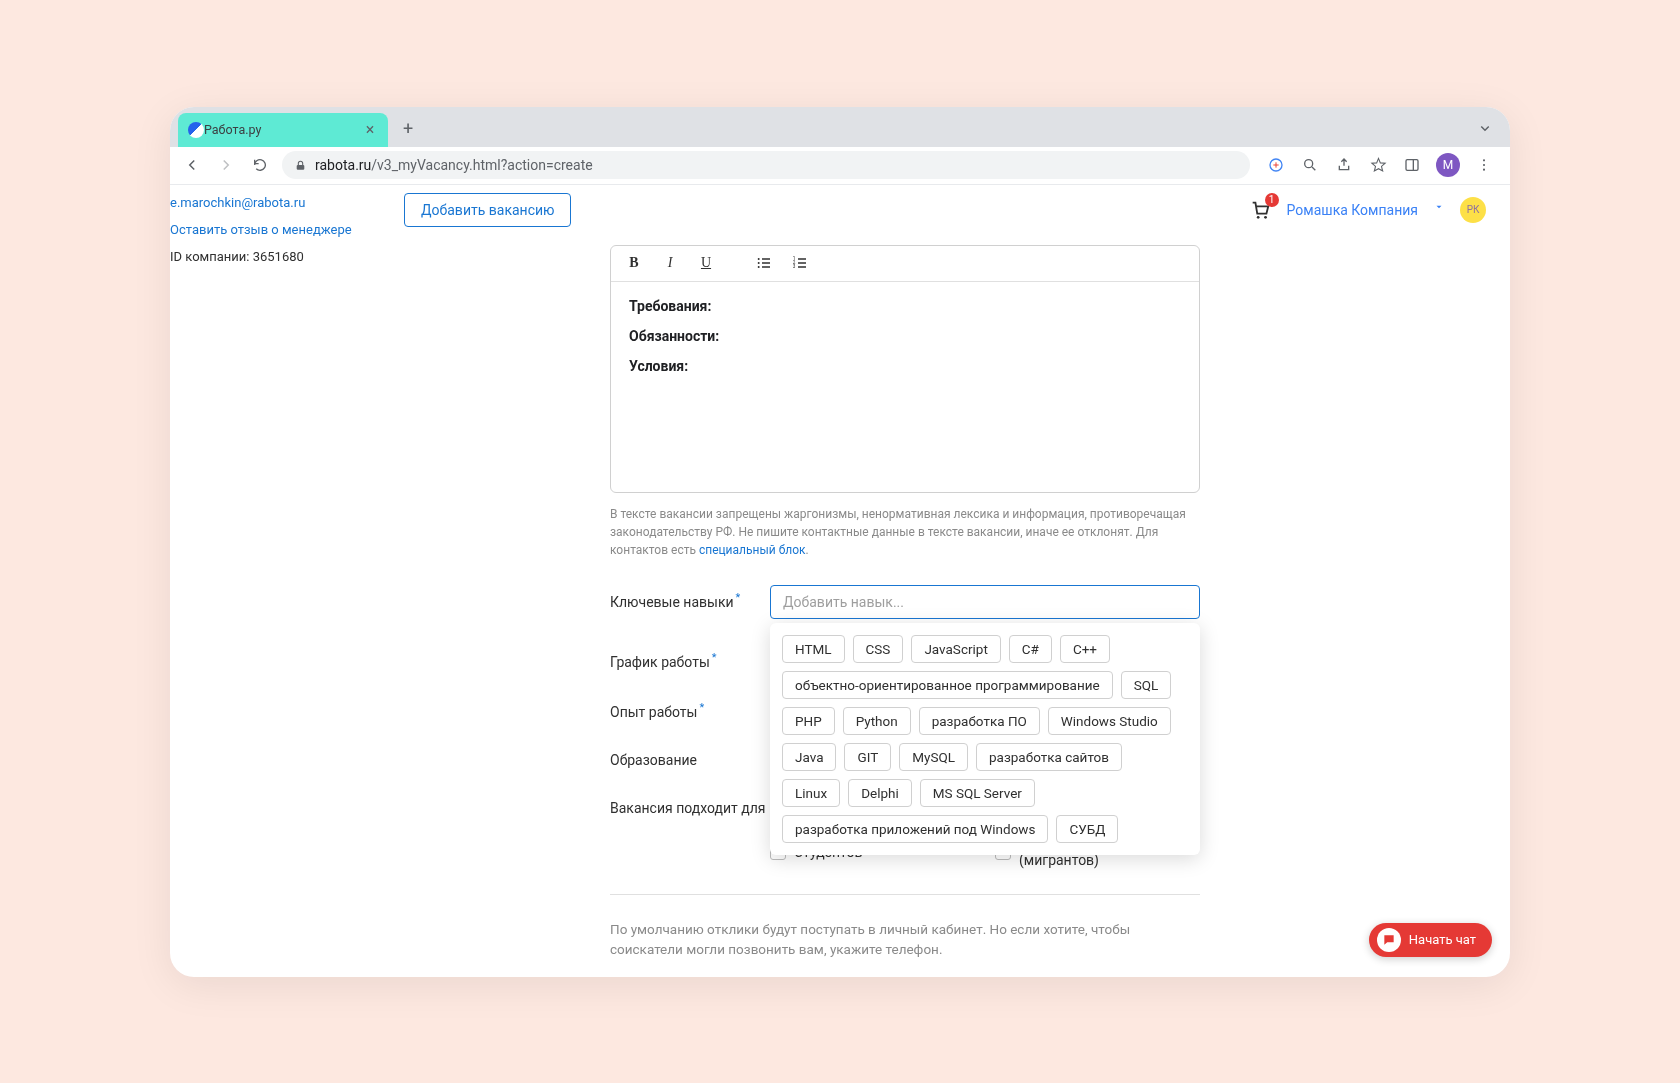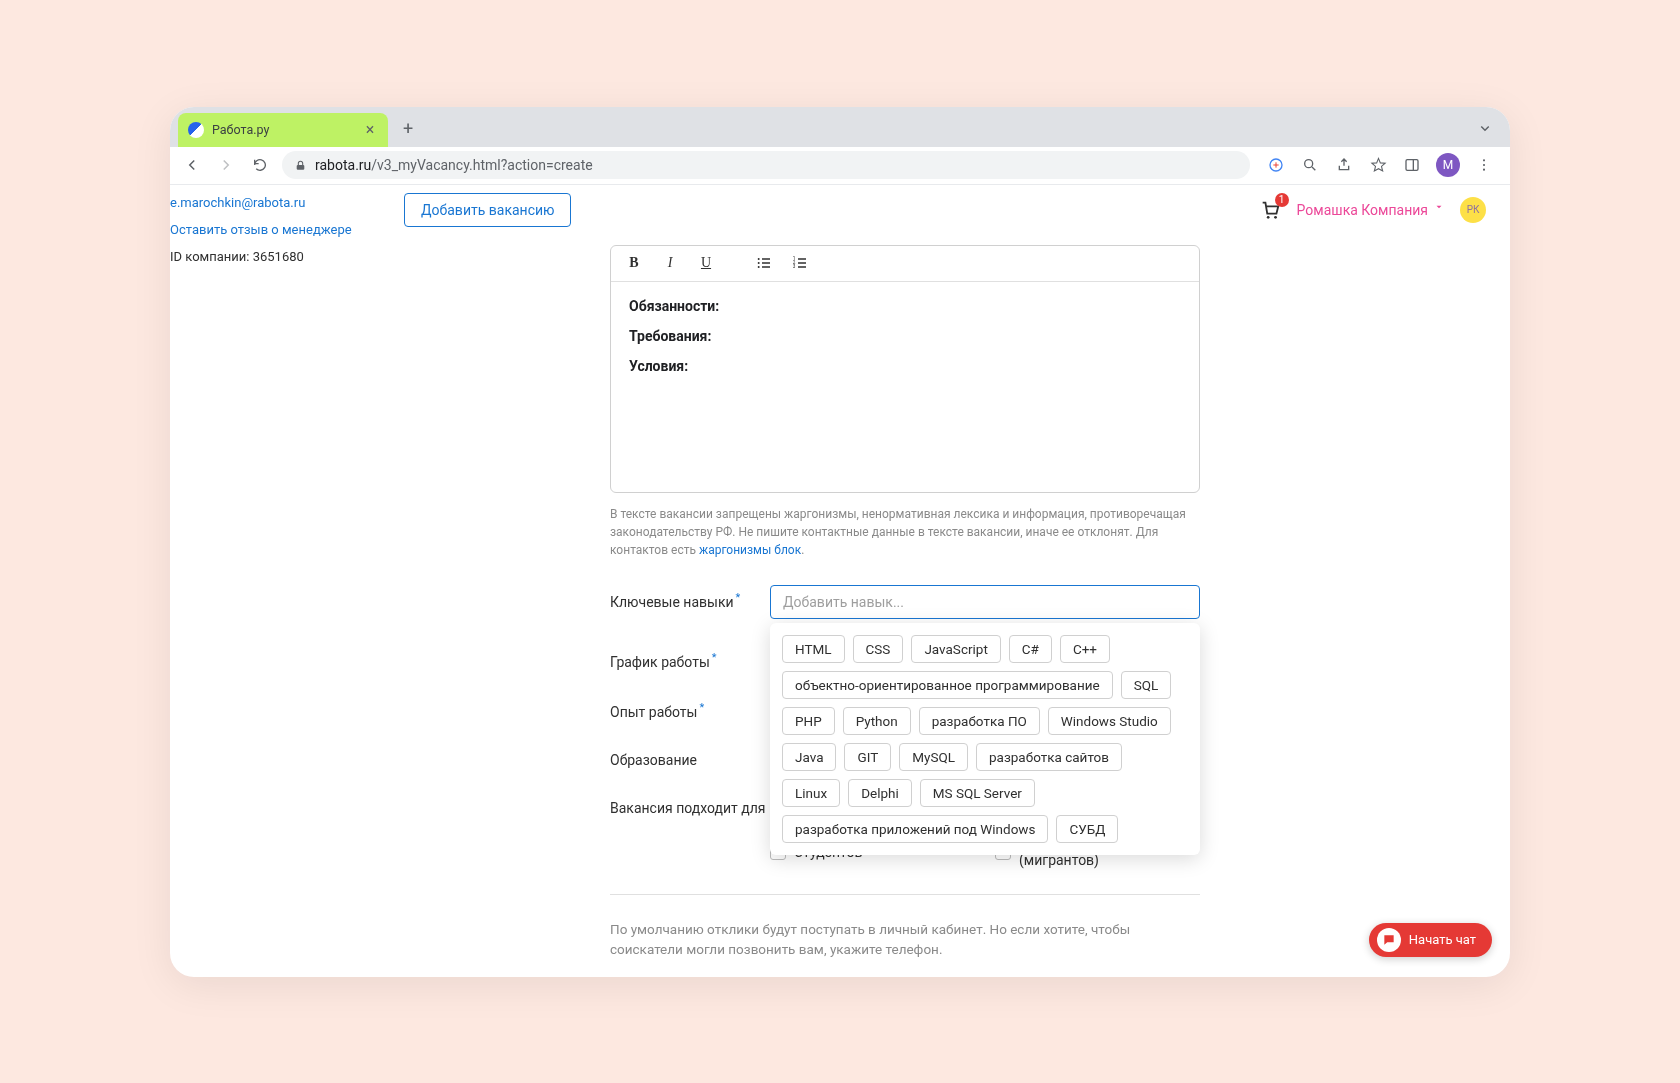--- a/index.html
+++ b/index.html
@@ -1,20 +1,20 @@
 <!DOCTYPE html>
 <html><head>
 <meta charset="utf-8">
 <style>
 *{box-sizing:border-box;margin:0;padding:0;font-family:-apple-system,BlinkMacSystemFont,"Segoe UI",Roboto,Arial,sans-serif}
 body{background:#fde8e0;display:flex;align-items:center;justify-content:center;min-height:100vh;padding:20px}
 .device{width:1340px;height:870px;background:#fff;border-radius:24px;overflow:hidden;box-shadow:0 8px 40px rgba(0,0,0,.08);position:relative;display:flex;flex-direction:column}
 .browser-chrome{flex-shrink:0}
 .tab-strip{background:#dfe1e5;height:40px;display:flex;align-items:flex-end;padding:0 8px;position:relative}
-.tab{background:#bef264;height:34px;border-radius:8px 8px 0 0;display:flex;align-items:center;padding:0 10px;width:210px;gap:8px;font-size:12.5px;color:#3c4043}
+.tab{background:#5eead4;height:34px;border-radius:8px 8px 0 0;display:flex;align-items:center;padding:0 10px;width:210px;gap:0;font-size:12.5px;color:#3c4043}
 .tab-favicon{width:16px;height:16px;border-radius:50%;background:linear-gradient(135deg,#2563eb 50%,#fff 50%);display:inline-block}
 .tab-close{margin-left:auto;width:16px;height:16px;display:flex;align-items:center;justify-content:center;color:#5f6368;font-size:16px;cursor:pointer}
 .new-tab{width:28px;height:28px;display:flex;align-items:center;justify-content:center;color:#5f6368;font-size:18px;margin-left:6px;margin-bottom:4px;cursor:pointer}
 .tab-strip .caret{margin-left:auto;margin-right:8px;margin-bottom:10px;width:18px;color:#5f6368;cursor:pointer}
 .addr-bar{height:38px;background:#fff;border-bottom:1px solid #e8eaed;display:flex;align-items:center;padding:0 10px;gap:10px}
 .nav-icn{width:24px;height:24px;display:flex;align-items:center;justify-content:center;color:#5f6368;cursor:pointer}
 .url-box{flex:1;height:28px;background:#f1f3f4;border:none;border-radius:14px;display:flex;align-items:center;padding:0 12px;gap:8px;font-size:14px;color:#3c4043}
 .lock{color:#5f6368}
 .url-domain{color:#202124}
 .url-path{color:#5f6368}
@@ -24,21 +24,21 @@
 .viewport{flex:1;display:flex;overflow:hidden;position:relative}
 .sidebar{width:210px;padding:10px 0;font-size:13px;flex-shrink:0}
 .sidebar a{color:#1976d2;text-decoration:none;display:block;margin-bottom:12px}
 .sidebar .cid{color:#303030}
 .content{flex:1;position:relative;overflow:hidden}
 .topbar{position:absolute;top:0;left:0;right:0;height:50px;display:flex;align-items:center;padding:0 24px;gap:16px}
 .btn-outline{border:1px solid #1976d2;color:#1976d2;background:#fff;padding:8px 16px;border-radius:4px;font-size:14px;cursor:pointer}
 .topbar-right{margin-left:auto;display:flex;align-items:center;gap:16px}
 .cart{position:relative;cursor:pointer;color:#303030}
 .cart-badge{position:absolute;top:-6px;right:-8px;background:#e53935;color:#fff;font-size:10px;width:14px;height:14px;border-radius:7px;display:flex;align-items:center;justify-content:center}
-.company{font-size:14px;color:#ec4899;display:flex;align-items:flex-start;gap:6px;cursor:pointer}
+.company{font-size:14px;color:#3b82f6;display:flex;align-items:flex-start;gap:16px;cursor:pointer}
 .company-avatar{width:26px;height:26px;border-radius:50%;background:#fde047;color:#9070a0;font-size:10px;display:flex;align-items:center;justify-content:center}
 .form-area{position:absolute;top:60px;left:230px;width:590px}
 .editor{border:1px solid #d0d0d0;border-radius:6px;background:#fff}
 .toolbar{height:36px;border-bottom:1px solid #e0e0e0;display:flex;align-items:center;padding:0 12px;gap:14px}
 .toolbar .tbtn{width:22px;height:22px;display:flex;align-items:center;justify-content:center;color:#303030;cursor:pointer;font-size:14px;font-family:Georgia,serif}
 .editor-body{padding:16px 18px;min-height:210px;font-size:14px;color:#202124}
 .editor-body p{font-weight:700;margin-bottom:14px}
 .disclaimer{font-size:12px;color:#8a8a8a;line-height:1.5;margin-top:12px}
 .disclaimer a{color:#1976d2;text-decoration:none}
 .fields{margin-top:26px}
@@ -191,27 +191,27 @@
             <div class="tbtn">
                 <svg width="16" height="16" viewBox="0 0 24 24">
                   <text x="1" y="8" font-size="7" fill="currentColor">1</text>
                   <text x="1" y="14" font-size="7" fill="currentColor">2</text>
                   <text x="1" y="20" font-size="7" fill="currentColor">3</text>
                   <path d="M9 6h12M9 12h12M9 18h12" stroke="currentColor" stroke-width="2"></path>
                 </svg>
               </div>
           </div>
           <div class="editor-body">
+            <p>Требования:</p>
             <p>Обязанности:</p>
-            <p>Требования:</p>
             <p>Условия:</p>
           </div>
         </div>
         <div class="disclaimer">
-          <span>В тексте вакансии запрещены жаргонизмы, ненормативная лексика и информация, противоречащая законодательству РФ. Не пишите контактные данные в тексте вакансии, иначе ее отклонят. Для контактов есть </span><a>жаргонизмы блок</a><span>.</span>
+          <span>В тексте вакансии запрещены жаргонизмы, ненормативная лексика и информация, противоречащая законодательству РФ. Не пишите контактные данные в тексте вакансии, иначе ее отклонят. Для контактов есть </span><a>специальный блок</a><span>.</span>
         </div>
 
         <div class="fields">
           <div class="field-row">
             <div class="field-label"><span>Ключевые навыки</span><span class="req">*</span></div>
             <input class="skill-input" placeholder="Добавить навык..." style="">
             <div class="skill-popup" id="skill-popup">
                 <div class="chip">HTML</div>
                 <div class="chip">CSS</div>
                 <div class="chip">JavaScript</div>

